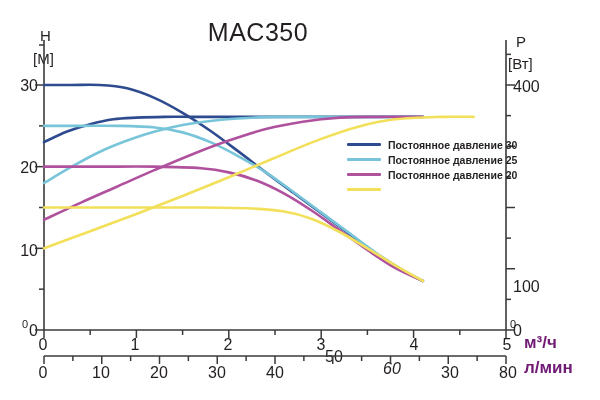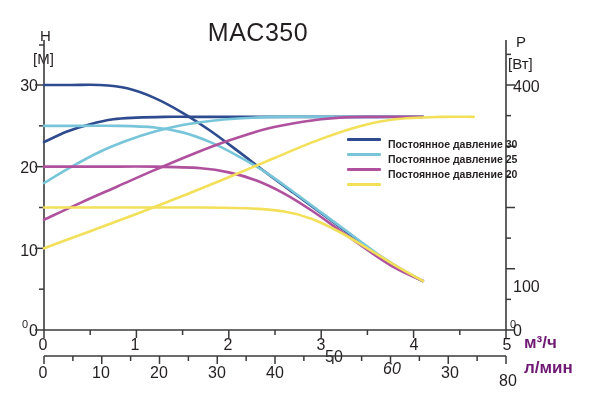--- a/index.html
+++ b/index.html
@@ -36,21 +36,21 @@
   .tl-x{text-align:center;width:34px;}
 
   
   svg.plot{position:absolute;left:0;top:0;width:600px;height:400px;}
 
   
   #legend{
     position:absolute;left:347px;top:138px;
   }
   .legend-row{
-    display:flex;align-items:flex-start;height:13px;margin-bottom:2px;
+    display:flex;align-items:center;height:13px;margin-bottom:2px;
   }
   .legend-swatch{
     width:34px;height:3px;margin-right:7px;flex:0 0 auto;border-radius:1px;
   }
   .legend-text{
     font-size:10.5px;font-weight:bold;color:#231f20;white-space:nowrap;
     font-family:"Liberation Sans", sans-serif;
   }
 </style>
 </head>
@@ -88,21 +88,21 @@
   <div class="tick-label tl-x" style="left:490px;top:336px;">5</div>
 
   <div class="tick-label tl-x" style="left:26px;top:364px;">0</div>
   <div class="tick-label tl-x" style="left:84px;top:364px;">10</div>
   <div class="tick-label tl-x" style="left:142px;top:364px;">20</div>
   <div class="tick-label tl-x" style="left:200px;top:364px;">30</div>
   <div class="tick-label tl-x" style="left:258px;top:364px;">40</div>
   <div class="tick-label tl-x" style="left:317px;top:348px;">50</div>
   <div class="tick-label tl-x" style="left:375px;top:360px;font-style:italic;">60</div>
   <div class="tick-label tl-x" style="left:433px;top:364px;">30</div>
-  <div class="tick-label tl-x" style="left:491px;top:372px;">80</div>
+  <div class="tick-label tl-x" style="left:491px;top:364px;">80</div>
 
   <svg class="plot" viewBox="0 0 600 400">
     <g id="axis-lines" stroke="#3a3a3a" stroke-width="1.6" fill="none">
       <line x1="44" y1="40" x2="44" y2="330"></line>
       <line x1="506" y1="40" x2="506" y2="330"></line>
       <line x1="44" y1="330" x2="506" y2="330"></line>
       <line x1="44" y1="356" x2="506" y2="356"></line>
     </g>
     <g id="ticks" stroke="#3a3a3a" stroke-width="1.5">
         <line x1="35" y1="85.00000000000003" x2="44" y2="85.00000000000003"></line>

